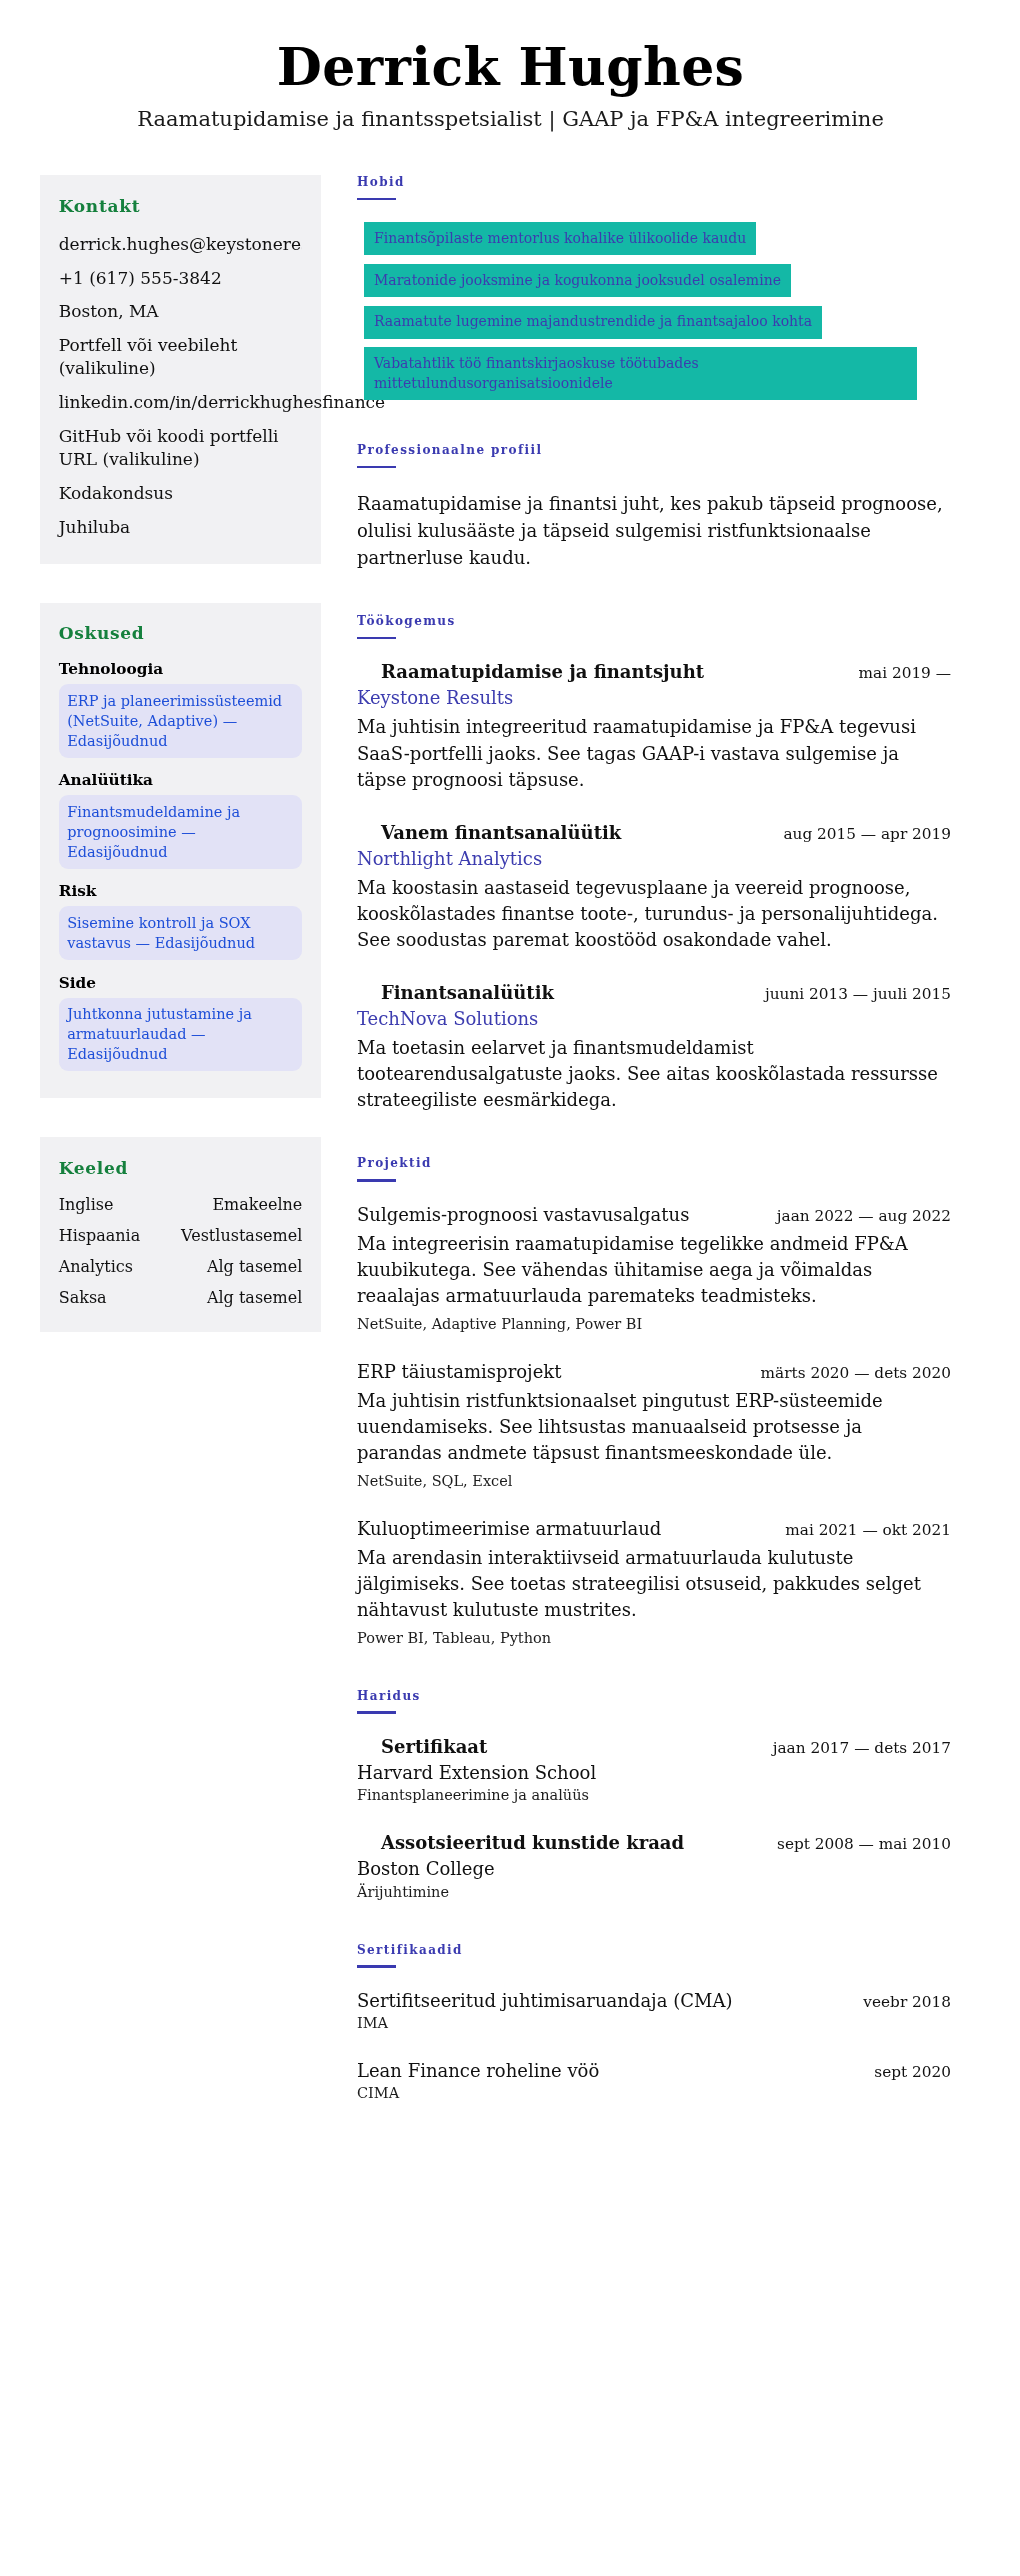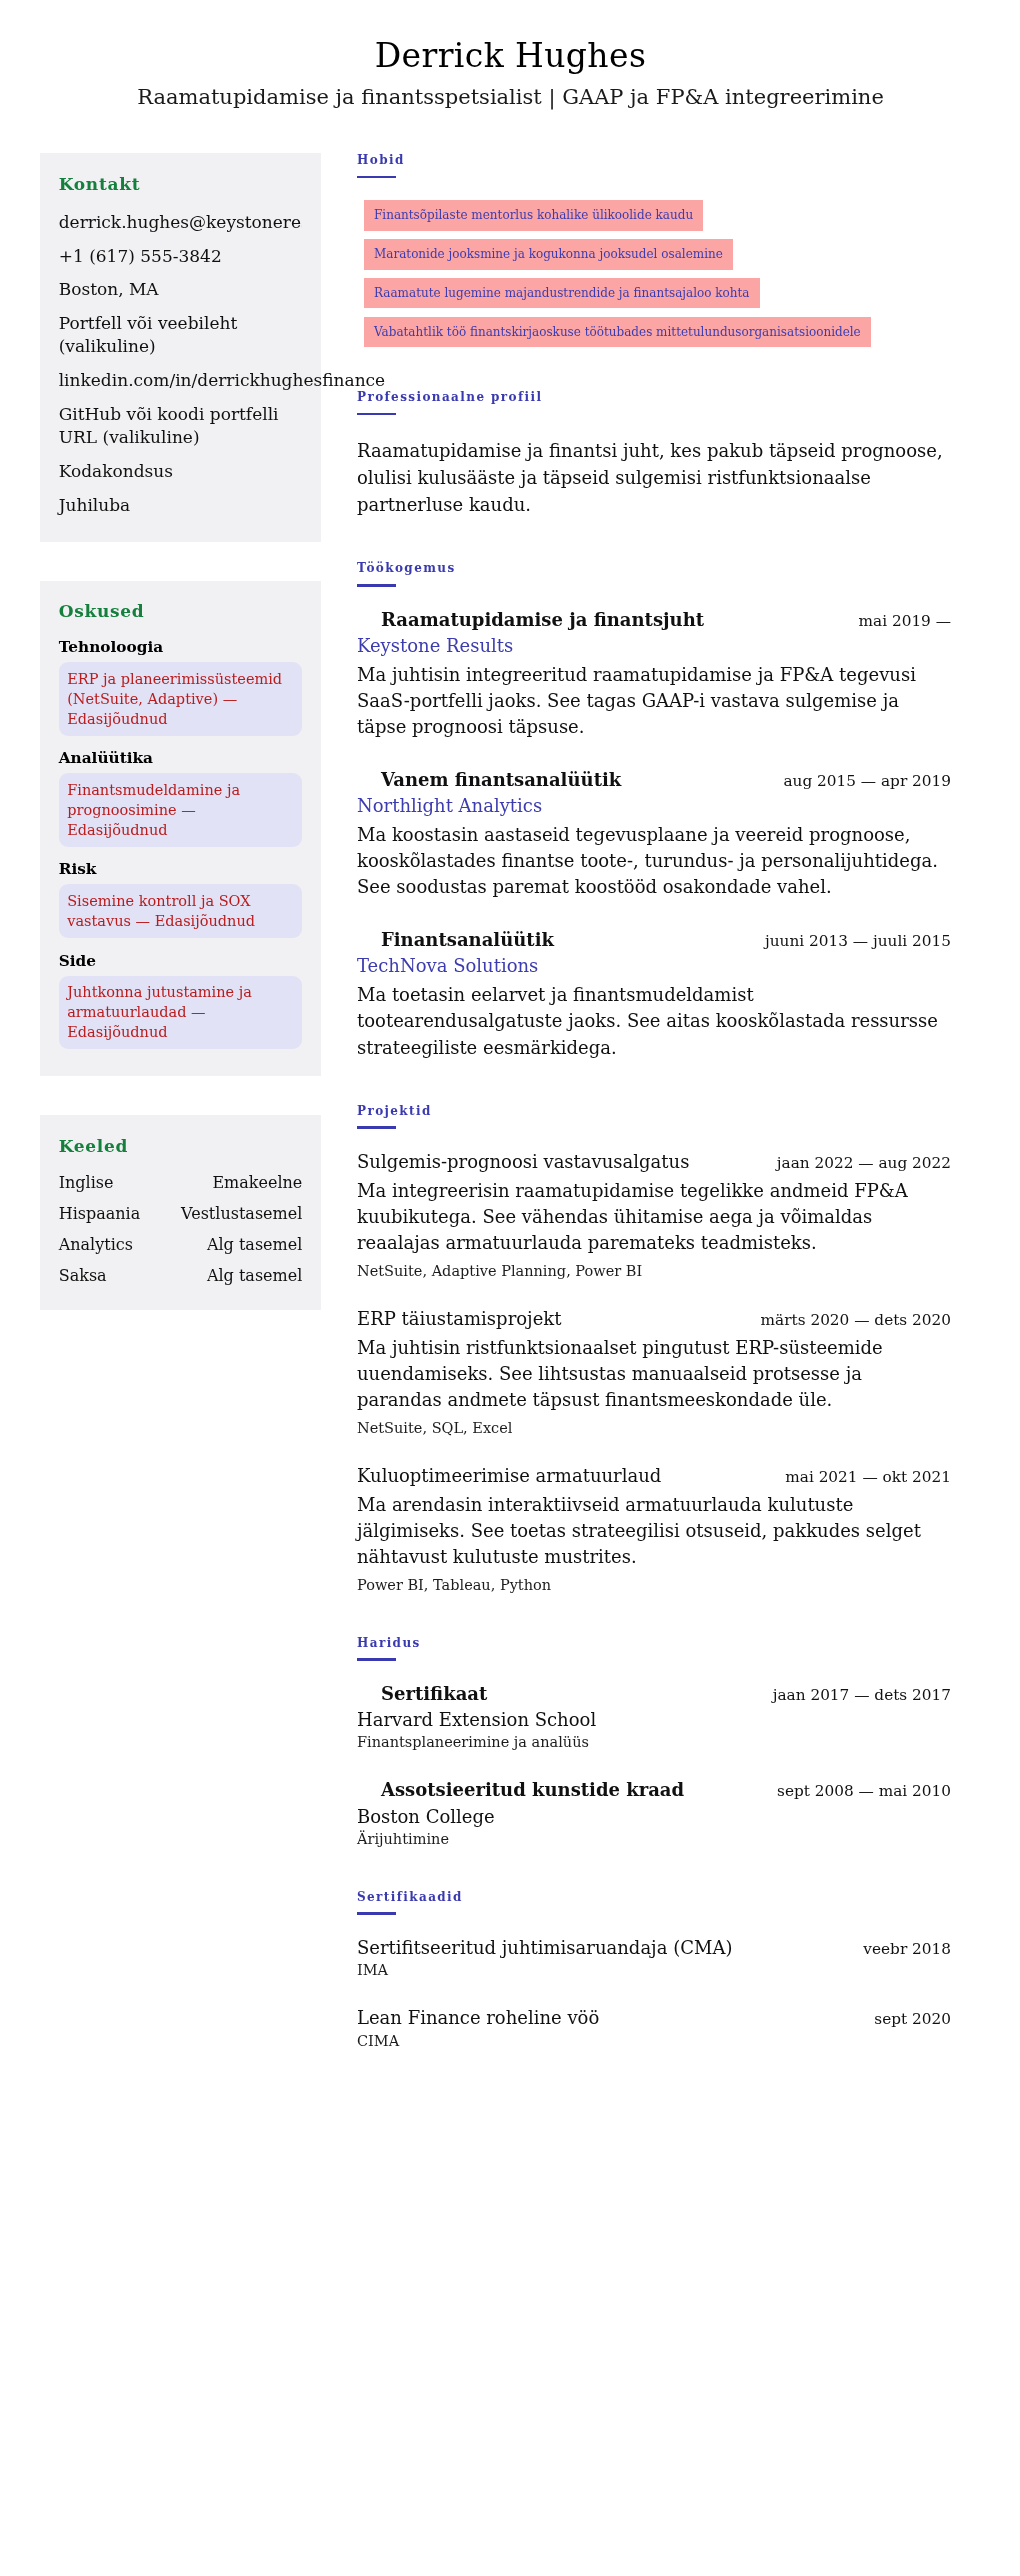--- a/index.html
+++ b/index.html
@@ -3,45 +3,45 @@
 <meta charset="utf-8">
 <style>
   * { margin:0; padding:0; box-sizing:border-box; }
   html, body { background:#ffffff; }
   body {
     width:1021px; min-height:2576px;
     font-family:"DejaVu Serif","Liberation Serif",serif;
     color:#101010;
   }
   .header { text-align:center; padding-top:36px; }
-  .name { font-size:33px; font-weight:400; letter-spacing:0.4px; color:#000; }
+  .name { font-size:52px; font-weight:700; letter-spacing:0.4px; color:#000; }
   .subtitle { font-size:21px; margin-top:10.2px; color:#1a1a1a; }
 
   .columns { display:flex; align-items:flex-start; padding:0 70px 60px 40px; gap:36px; margin-top:44px; }
 
   
   .sidebar { width:281px; flex:0 0 281px; display:flex; flex-direction:column; gap:39px; }
   .sbox { background:#f1f1f3; padding:20.4px 18.7px 13.6px; }
   .sbox-title { font-size:17px; font-weight:700; letter-spacing:0.7px; margin-bottom:17px; color:#15803d; }
   .c-item { font-size:17px; line-height:1.35; margin-bottom:11px; }
   .clip { white-space:nowrap; overflow:hidden; }
   .bleed { white-space:nowrap; }
   .skill-group { margin-bottom:13.6px; }
   .skill-cat { font-size:15.3px; font-weight:700; margin-bottom:6px; color:#000; }
-  .skill-tag { background:#e2e2f6; color:#b91c1c; font-size:14.5px; line-height:1.38; padding:6.8px 8.5px;border-radius:9px; }
+  .skill-tag { background:#e2e2f6; color:#1d4ed8; font-size:14.5px; line-height:1.38; padding:6.8px 8.5px;border-radius:9px; }
   .lang-row { display:flex; justify-content:space-between; font-size:16px; margin-bottom:12px; }
 
   
   .main { flex:1 1 auto; min-width:0; }
   .section { margin-bottom:43px; }
   .section-title { color:#3a3ab0; font-size:12px; font-weight:700; letter-spacing:1.4px; }
   .title-rule { width:39px; height:2.6px; background:#3a3ab0; margin-top:8.5px; }
   .section-body { margin-top:22px; }
 
-  .hobby-tag { display:table; background:#fca5a5; color:#3c3caf; font-size:12px; line-height:1.4; padding:6.8px 10.2px; margin:0 0 8.5px 6.8px; max-width:553px; }
+  .hobby-tag { display:table; background:#14b8a6; color:#3c3caf; font-size:14px; line-height:1.4; padding:6.8px 10.2px; margin:0 0 8.5px 6.8px; max-width:553px; }
 
   .profile-text { font-size:18px; line-height:1.5; }
 
   .entry { margin-bottom:29px; }
   .entry:last-child { margin-bottom:0; }
   .entry-head { display:flex; justify-content:space-between; align-items:baseline; }
   .role { font-size:18px; font-weight:700;margin-left:24px; }
   .pname { font-size:18px; font-weight:400; }
   .dates { font-size:15.3px; white-space:nowrap; margin-left:20.4px; flex:0 0 auto; color:#111; }
   .company { font-size:18px; color:#3c3caf; margin-top:5.1px; }

